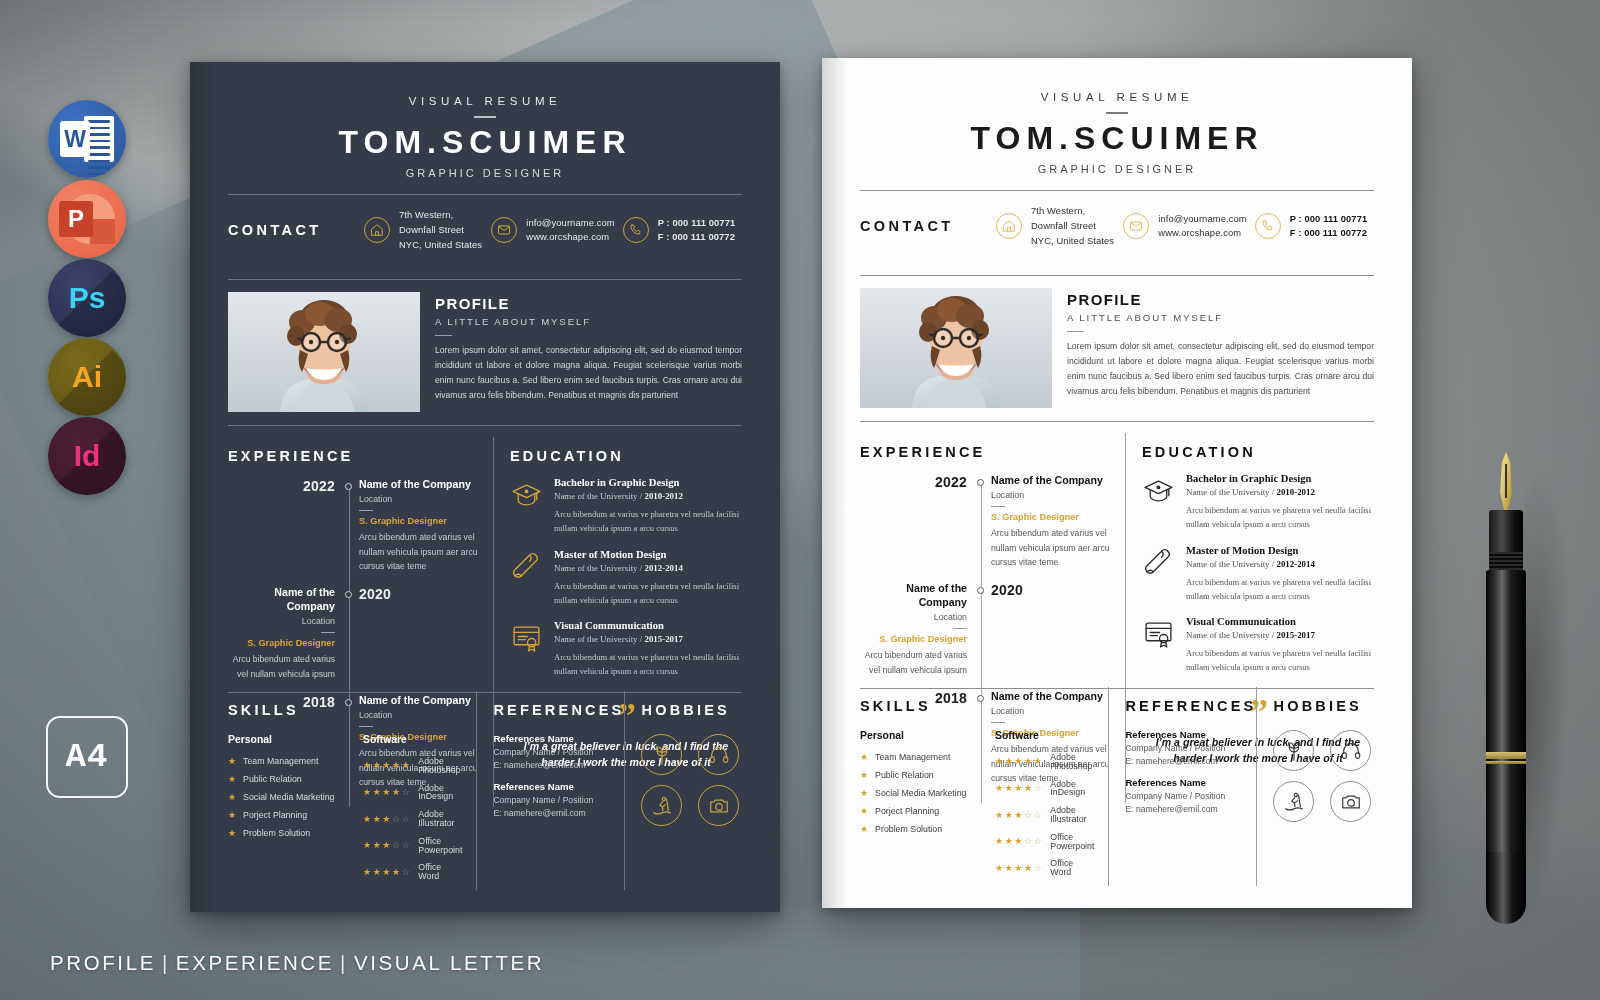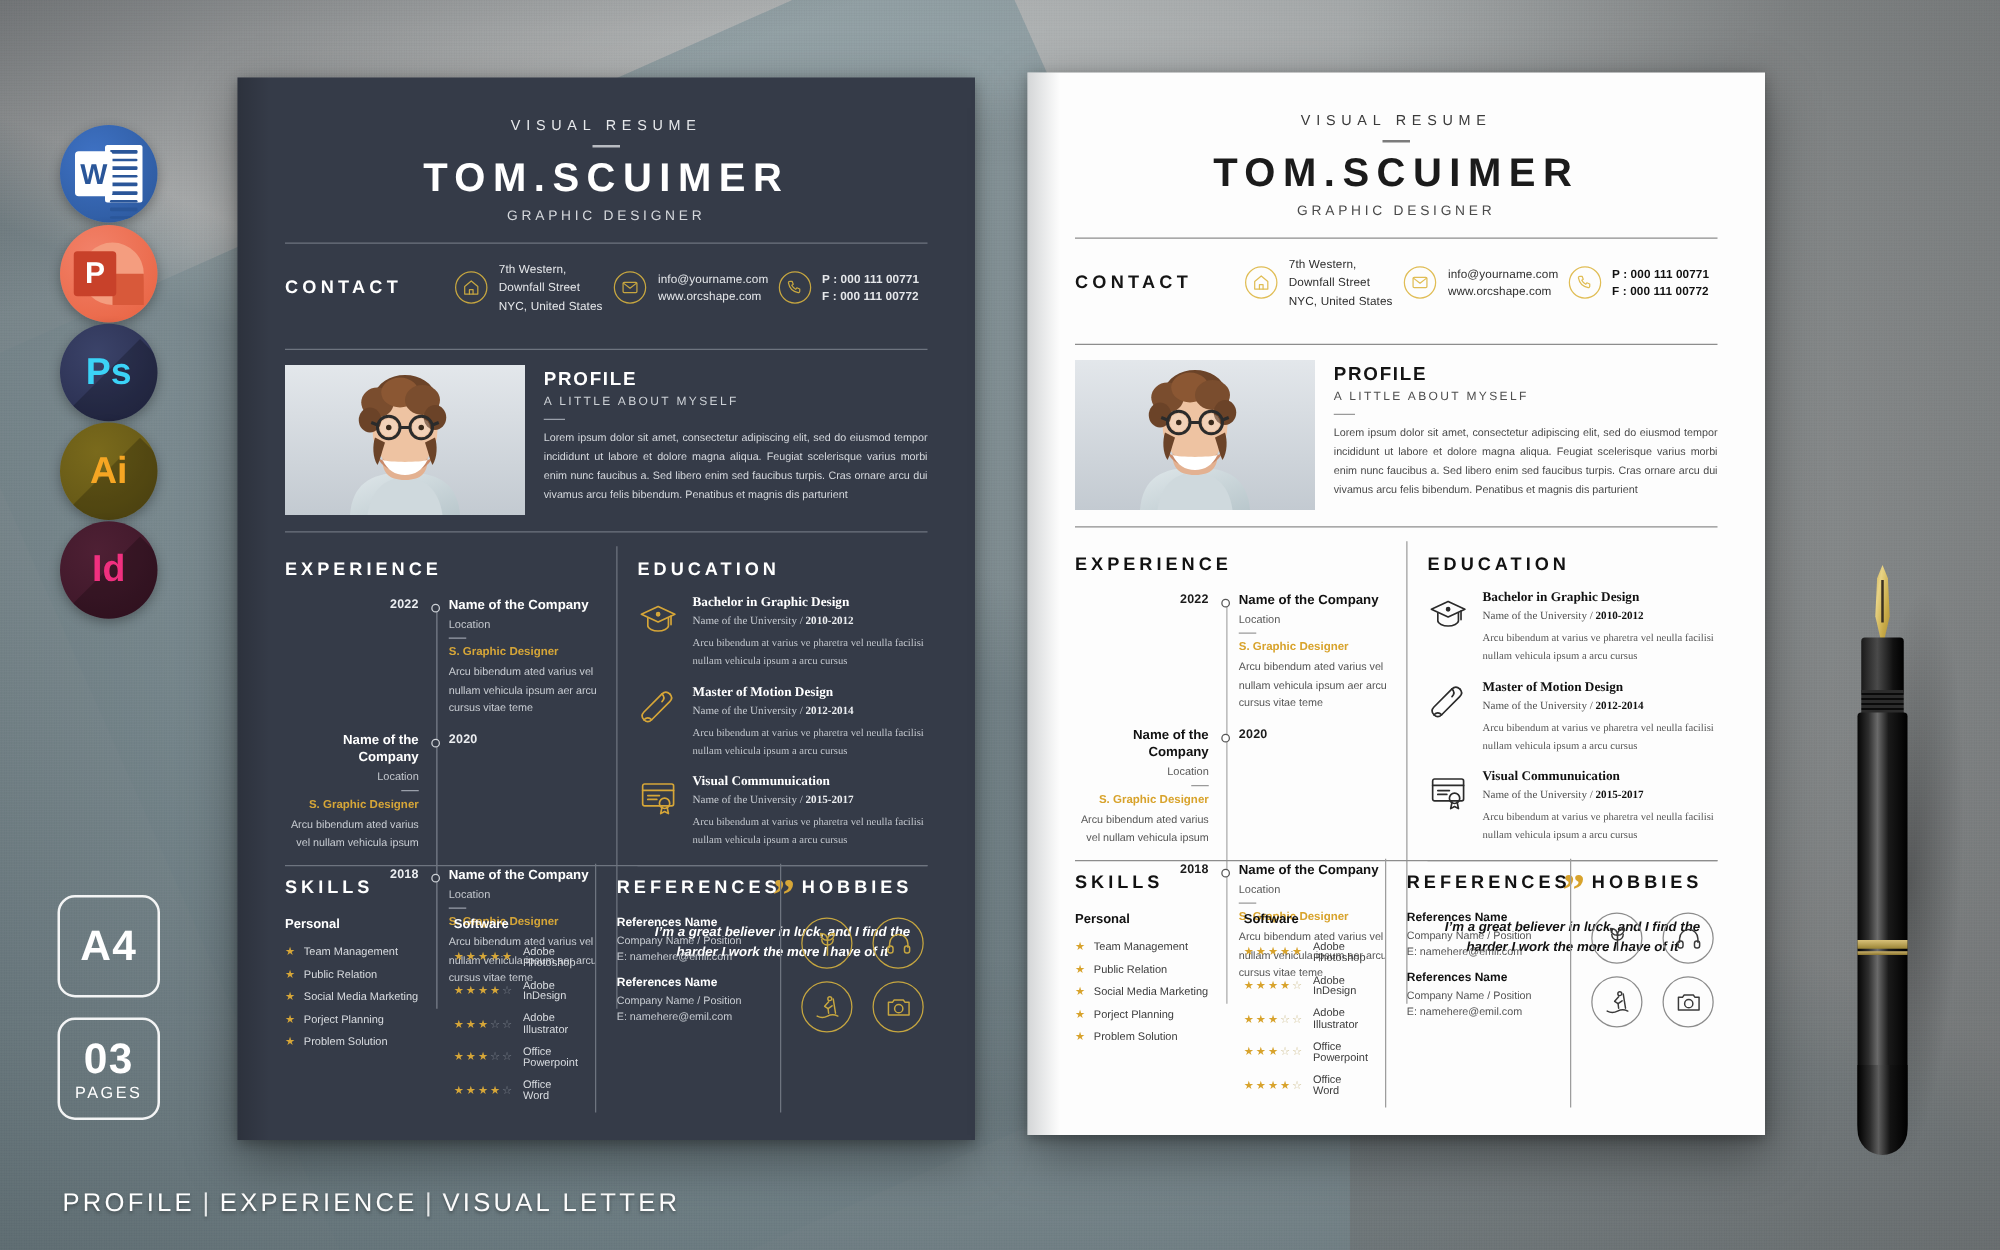--- a/index.html
+++ b/index.html
@@ -144,21 +144,21 @@
   #page-light .tl-axis { background:#aaa; }
   .tl-item { position:relative; display:flex; margin-bottom:13px; min-height:20px; }
   .tl-dot { position:absolute; left:117px; top:5px; width:7px; height:7px; border-radius:50%;
             border:1.3px solid #cfd3d8; background:#353b48; }
   #page-light .tl-dot { border-color:#555; background:#fff; }
   .tl-left { width:117px; padding-right:10px; }
   .tl-right { flex:1; padding-left:14px; }
   .tl-item.rev .tl-left { order:2; padding-right:0; padding-left:14px; }
   .tl-item.rev .tl-right { order:1; width:117px; flex:0 0 117px; padding-left:0; padding-right:10px; text-align:right; }
 
-  .yr { font-size:10px; font-weight:600; letter-spacing:.2px; }
+  .yr { font-size:14px; font-weight:600; letter-spacing:.2px; }
   #page-dark .yr { color:#eceef1; }
   #page-light .yr { color:#1b1b1b; }
   .co { font-size:10.6px; font-weight:700; line-height:1.3; }
   #page-dark .co { color:#fff; }
   #page-light .co { color:#111; }
   .loc { font-size:8.8px; margin-top:2px; }
   #page-dark .loc { color:#c3c7cd; }
   #page-light .loc { color:#5a5a5a; }
   .tl-dash { width:14px; height:1.3px; margin:6px 0 5px; }
   #page-dark .tl-dash { background:#9aa0aa; }
@@ -272,21 +272,21 @@
                    background:#f49d7f; }
   .pptmark .circ::after{ content:""; position:absolute; right:0; top:25px; width:25px; height:25px;
                    background:#d8593a; border-bottom-right-radius:0; }
   .pptmark .sq { position:absolute; left:0; top:7px; width:34px; height:36px; background:#c8412a;
                  border-radius:3px; display:flex; align-items:center; justify-content:center;
                  color:#fff; font-size:24px; font-weight:700; }
 
   .badge {
     width:82px; height:82px; border:2px solid rgba(255,255,255,.92); border-radius:14px;
     display:flex; flex-direction:column; align-items:center; justify-content:center;
-    color:#fff; margin-bottom:16px;
+    color:#fff; margin-bottom:16px;font-family:Liberation Mono, monospace;
   }
   .badge .big { font-size:34px; font-weight:700; line-height:1; letter-spacing:1px; }
   .badge .small { font-size:13px; letter-spacing:2px; margin-top:2px; }
   .badges { position:absolute; left:46px; top:716px; }
 
   .footer {
     position:absolute; left:50px; bottom:25px;
     color:#fff; font-size:20.5px; letter-spacing:2.6px; font-weight:400;
     text-shadow:0 1px 3px rgba(0,0,0,.35);
   }
@@ -378,24 +378,20 @@
 
   <div class="app id">
     <div class="app-shadow"></div>
     <span class="app-label">Id</span>
   </div>
 </div>
 
 <div class="badges">
   <div class="badge">
     <span class="big">A4</span>
-  </div>
-  <div class="badge">
-    <span class="big">03</span>
-    <span class="small">PAGES</span>
   </div>
 </div>
 
 <div class="footer">
   <span>PROFILE</span><span class="sep">|</span><span>EXPERIENCE</span><span class="sep">|</span><span>VISUAL LETTER</span>
 </div>
 
 <div class="pen-shadow"></div>
 <div class="pen">
   <div class="nib"></div>

